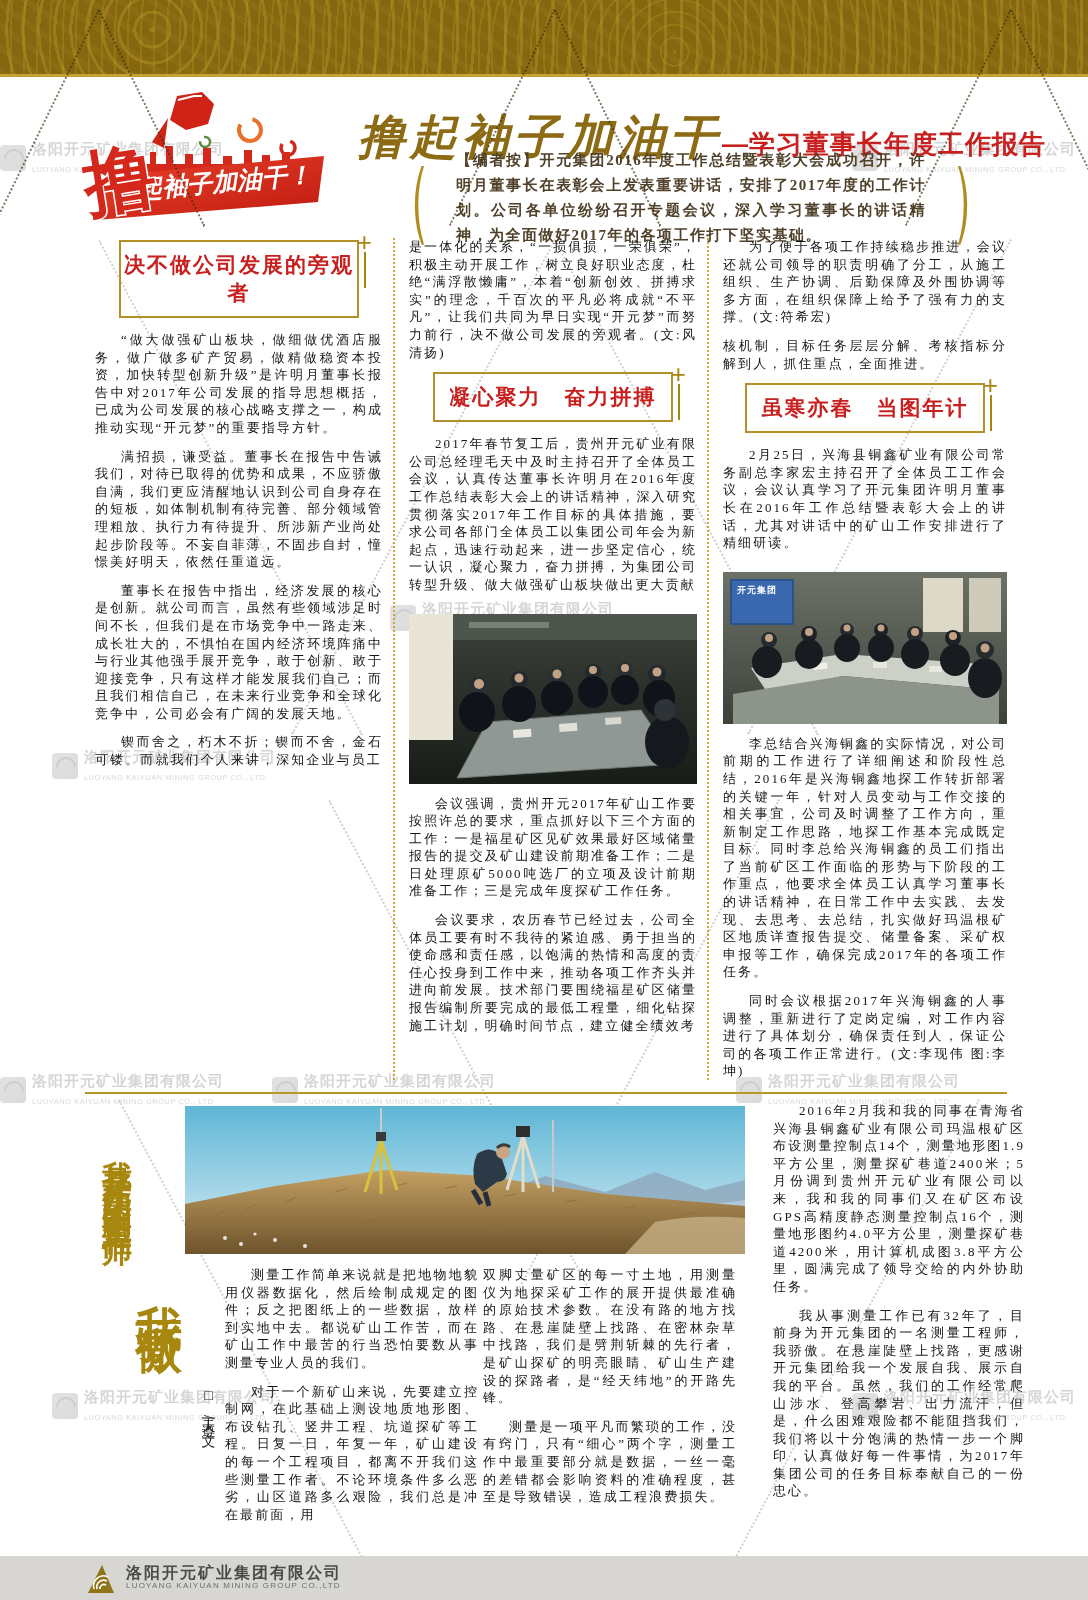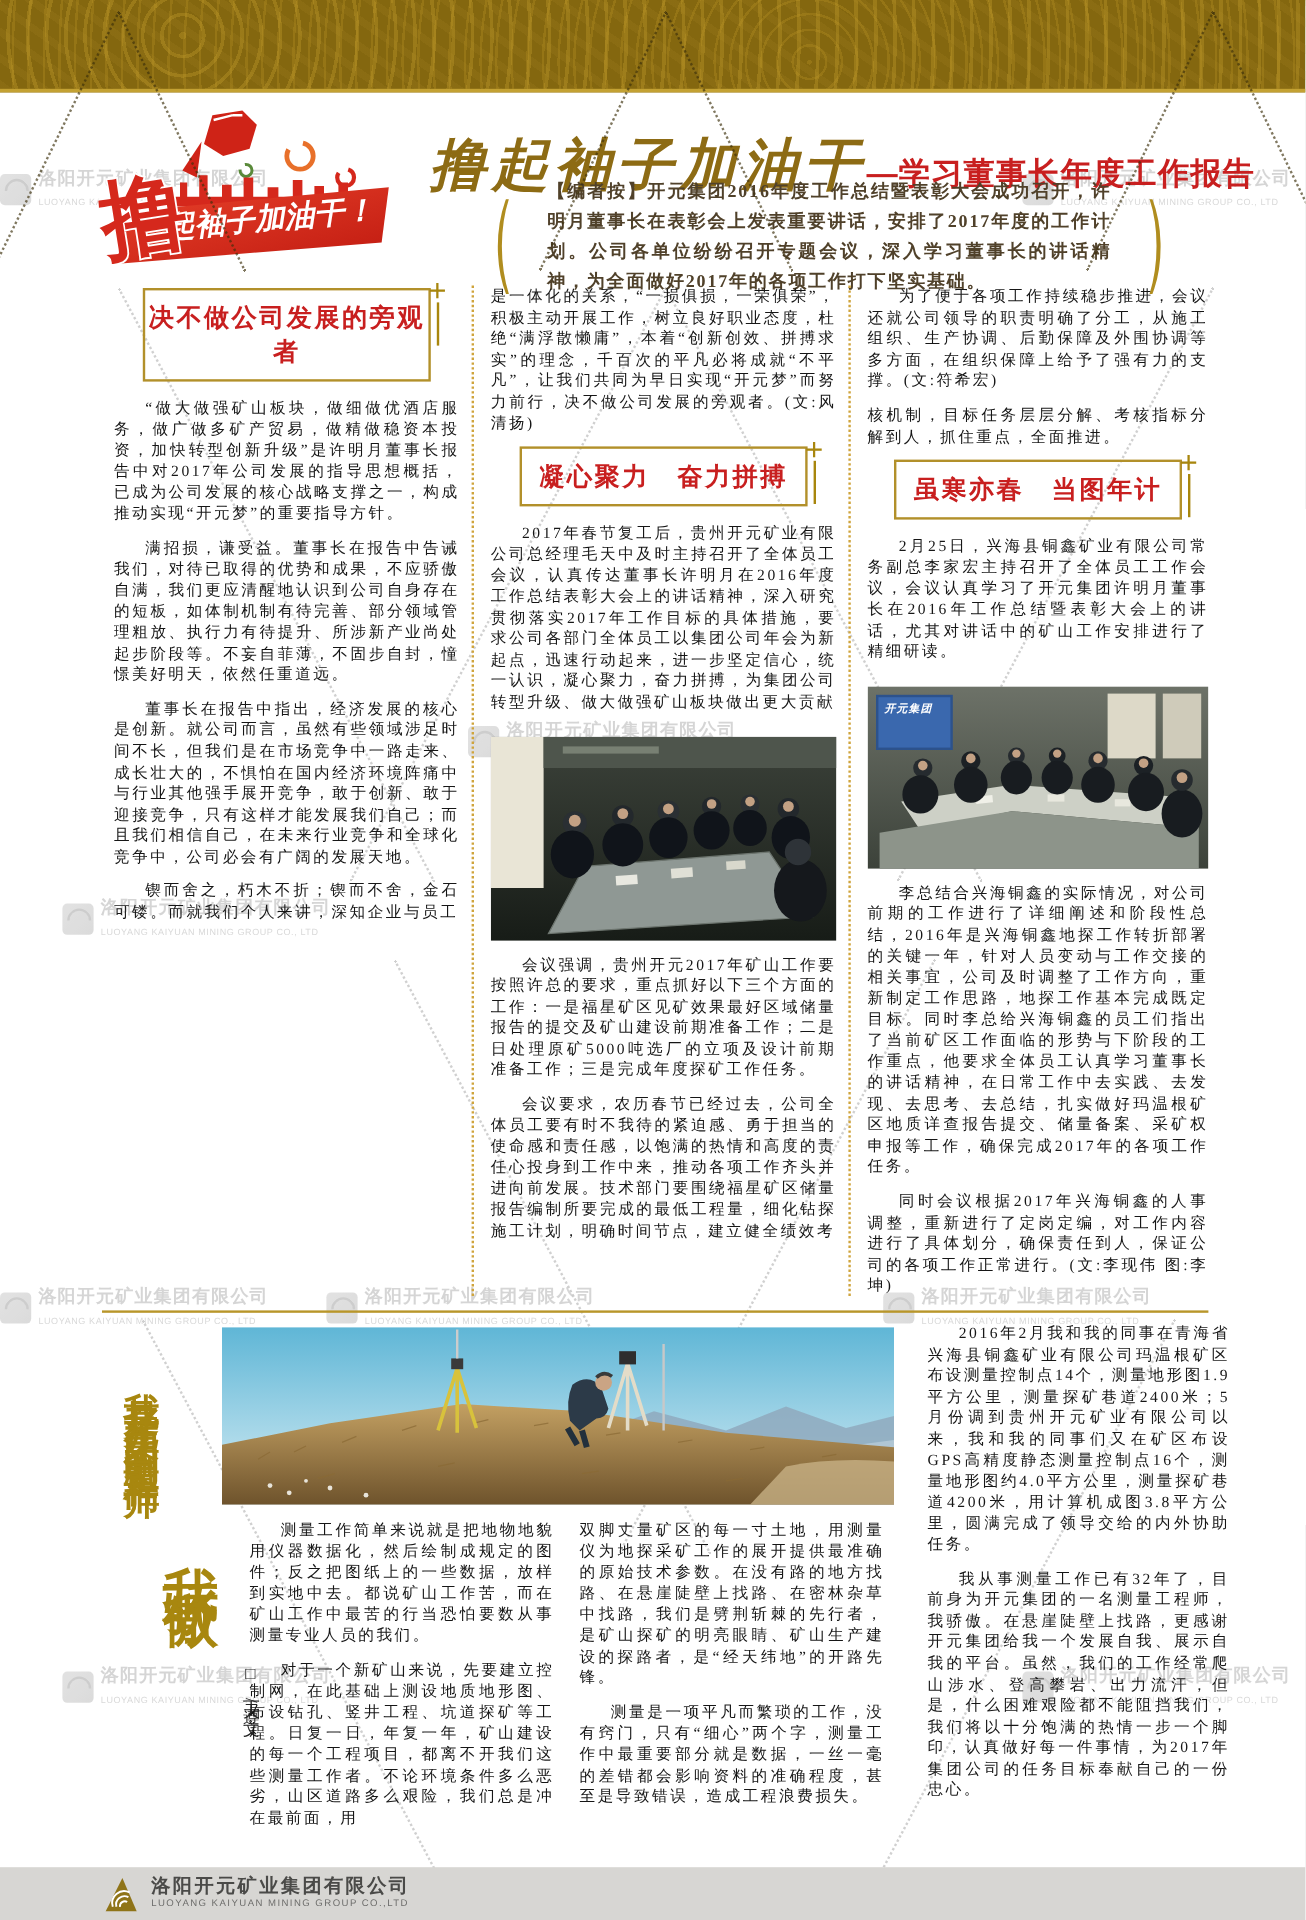--- a/index.html
+++ b/index.html
@@ -40,31 +40,31 @@
   .ncol.c2{left:324px;width:288px;}
   .ncol.c3{left:638px;width:284px;}
   .vsep{position:absolute;top:0;height:842px;width:0;border-left:2px dotted #cfa43c;}
   .vsep.s1{left:308px;} .vsep.s2{left:622px;}
   .para{font-size:13px;line-height:17.6px;letter-spacing:2.1px;text-align:justify;color:#161616;margin:0 0 11px 0;text-indent:2em;}
   .para.cont{text-indent:0;}
   .hl{position:relative;width:232px;margin:2px auto 13px auto;border:2px solid #b2902a;text-align:center;
       padding:9px 2px;font-size:21px;font-weight:bold;color:#c81f1f;letter-spacing:2px;font-family:"Liberation Sans",sans-serif;}
   .hl:before{content:"+";position:absolute;top:-15px;right:-17px;color:#a8860d;font-size:26px;font-weight:400;font-family:"Liberation Sans",sans-serif;}
   .hl:after{content:"";position:absolute;right:-9px;top:10px;width:2px;height:36px;background:#a8860d;}
-  .photo{position:relative;margin:20px 0 11px 0;line-height:0;font-style:italic;}
+  .photo{position:relative;margin:20px 0 11px 0;line-height:0;}
   .sign-label{position:absolute;left:14px;top:14px;font-family:"Liberation Sans",sans-serif;font-size:9px;font-weight:bold;color:#fff;letter-spacing:1px;line-height:1;z-index:2;}
   
   .divider{position:absolute;left:85px;top:1092px;width:922px;height:2px;background:#b8962a;z-index:2;}
   .feature{position:absolute;left:85px;top:1100px;width:922px;height:450px;z-index:2;}
   .vtitle{position:absolute;left:12px;top:36px;writing-mode:vertical-rl;font-size:30px;font-weight:bold;color:#a8870f;letter-spacing:7px;line-height:40px;}
   .vsub{position:absolute;left:46px;top:168px;writing-mode:vertical-rl;font-size:46px;font-weight:bold;color:#a8870f;letter-spacing:12px;line-height:56px;}
   .vbyline{position:absolute;left:114px;top:288px;writing-mode:vertical-rl;font-size:14px;color:#222;letter-spacing:3px;}
   .fphoto{position:absolute;left:100px;top:6px;width:560px;height:148px;line-height:0;}
   .fcol{position:absolute;}
-  .fcol.a{left:123px;top:166px;width:254px;}
+  .fcol.a{left:140px;top:166px;width:254px;}
   .fcol.b{left:398px;top:166px;width:254px;}
   .fcol.c{left:688px;top:2px;width:252px;}
   
   .footer{position:absolute;left:0;top:1556px;width:1088px;height:44px;background:#d7d6d3;z-index:3;display:flex;align-items:center;}
   .f-inner{display:flex;align-items:center;gap:8px;margin-left:84px;}
   .f-ic{width:34px;height:30px;flex:0 0 auto;}
   .f-tx{line-height:1.05;font-family:"Liberation Sans",sans-serif;}
   .f-cn{font-size:16px;font-weight:bold;color:#4a4a48;letter-spacing:2px;}
   .f-en{font-size:8px;color:#6e6e6c;letter-spacing:1.2px;}
 </style>

